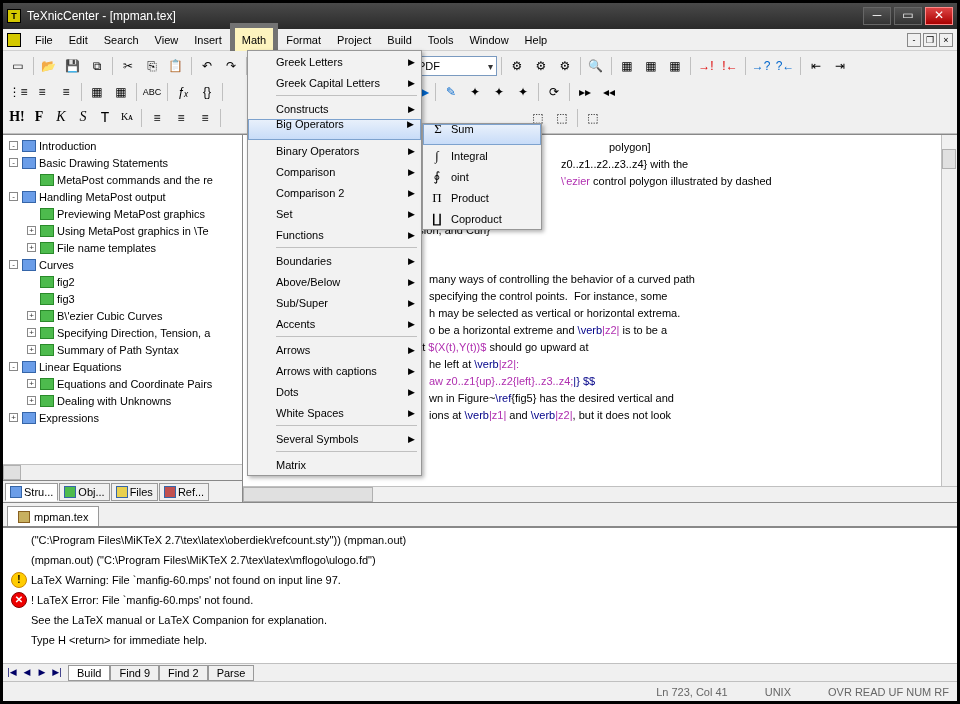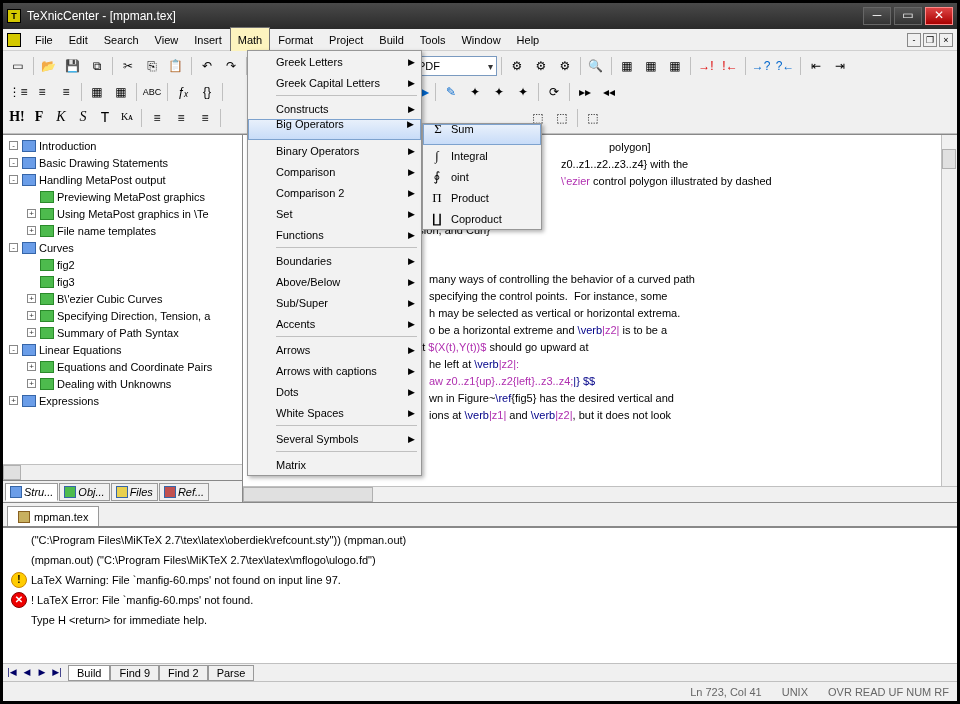--- a/index.html
+++ b/index.html
@@ -6,21 +6,21 @@
 body{background:#000;width:960px;height:704px;overflow:hidden;position:relative;}
 .window{position:absolute;left:2px;top:2px;right:2px;bottom:2px;background:#f0f0f0;border:1px solid #000;display:flex;flex-direction:column;}
 .titlebar{height:26px;background:linear-gradient(#4a4a4a,#2a2a2a);display:flex;align-items:center;padding:0 4px;color:#fff;}
 .titlebar .icon{width:14px;height:14px;background:#d4c800;border:1px solid #000;margin-right:6px;display:flex;align-items:center;justify-content:center;font-weight:bold;color:#000;font-size:9px;}
 .titlebar .title{flex:1;font-size:12px;}
 .winbtns{display:flex;gap:3px;}
 .winbtn{width:28px;height:18px;background:linear-gradient(#555,#333);border:1px solid #666;color:#fff;text-align:center;line-height:14px;font-size:12px;}
 .winbtn.close{background:linear-gradient(#d44,#a00);border-color:#f88;}
 .menubar{height:22px;background:#f0f0f0;display:flex;align-items:center;padding:0 4px;border-bottom:1px solid #d0d0d0;}
 .menubar .mi{padding:11px 8px;cursor:default;}
-.menubar .mi.open{background:#fdf4bf;border:1px solid #737373;padding:6px 7px;}
+.menubar .mi.open{background:#fdf4bf;border:5px solid #737373;padding:6px 7px;}
 .menubar .mdibtns{margin-left:auto;display:flex;gap:2px;}
 .mdibtn{width:14px;height:14px;border:1px solid #888;background:#f0f0f0;font-size:9px;text-align:center;line-height:12px;}
 .toolbars{background:#f0f0f0;padding:2px 4px;border-bottom:1px solid #c0c0c0;}
 .tbrow{display:flex;align-items:center;height:26px;gap:2px;}
 .tbtn{width:22px;height:22px;border:1px solid transparent;display:flex;align-items:center;justify-content:center;font-size:12px;}
 .tsep{width:1px;height:18px;background:#c0c0c0;margin:0 2px;}
 .combo{height:20px;border:1px solid #7a9ac0;background:#fff;padding:0 18px 0 4px;line-height:18px;position:relative;font-size:11px;}
 .combo::after{content:"▾";position:absolute;right:3px;top:1px;font-size:10px;color:#333;}
 .tb2{display:flex;align-items:center;height:26px;gap:2px;}
 .fmtbtn{width:20px;height:20px;font-family:"Times New Roman",serif;font-size:14px;text-align:center;line-height:18px;font-style:italic;}
@@ -30,21 +30,21 @@
 .left{width:240px;background:#fff;border-right:1px solid #888;display:flex;flex-direction:column;}
 .tree{flex:1;overflow:auto;padding:2px;font-size:11px;}
 .tnode{display:flex;align-items:center;height:17px;white-space:nowrap;padding-left:4px;}
 .tbox{width:9px;height:9px;border:1px solid #888;font-size:8px;line-height:7px;text-align:center;margin-right:4px;color:#333;}
 .tspace{width:9px;margin-right:4px;}
 .ticon{width:14px;height:12px;background:#6a9de8;border:1px solid #3565a8;margin-right:3px;}
 .ticon.g{background:#4dbb4d;border-color:#2a8a2a;}
 .lhscroll{height:16px;background:#f0f0f0;border-top:1px solid #c0c0c0;display:flex;}
 .lhthumb{width:18px;background:#e0e0e0;border:1px solid #b0b0b0;}
 .ltabs{height:22px;background:#f0f0f0;border-top:1px solid #888;display:flex;align-items:center;padding:0 2px;gap:1px;}
-.ltab{height:18px;padding:0 4px;border:1px solid #999;background:#f0f0f0;display:flex;align-items:center;gap:2px;font-size:11px;font-style:italic;}
+.ltab{height:18px;padding:0 4px;border:1px solid #999;background:#f0f0f0;display:flex;align-items:center;gap:2px;font-size:11px;}
 .ltab.active{background:#fff;border-bottom-color:#fff;}
 .ltabicon{width:12px;height:12px;background:#6a9de8;border:1px solid #3565a8;}
 .right{flex:1;background:#fff;display:flex;flex-direction:column;position:relative;}
 .editor{flex:1;padding:4px 6px;font-family:"Courier New",monospace;font-size:13px;line-height:16px;overflow:hidden;white-space:pre;color:#000;}
 .mt{color:#b030b0;}
 .vb{color:#008;}
 .rhscroll{height:16px;background:#f0f0f0;border-top:1px solid #c0c0c0;display:flex;}
 .rhthumb{width:130px;background:#e0e0e0;border:1px solid #b0b0b0;margin-left:0;}
 .rvscroll{position:absolute;right:0;top:0;bottom:16px;width:16px;background:#f0f0f0;border-left:1px solid #c0c0c0;}
 .rvthumb{position:absolute;top:14px;width:14px;height:20px;background:#e0e0e0;border:1px solid #b0b0b0;left:0;}
@@ -56,21 +56,21 @@
 .outline{display:flex;align-items:center;height:20px;}
 .oi{width:16px;height:16px;margin-right:4px;border-radius:8px;text-align:center;line-height:14px;font-size:10px;font-weight:bold;}
 .oi.warn{background:#fc0;border:1px solid #c80;color:#000;}
 .oi.err{background:#e00;border:1px solid #800;color:#fff;}
 .outtabs{height:18px;background:#f0f0f0;border-top:1px solid #c0c0c0;display:flex;align-items:center;padding:0 2px;}
 .outnav{display:flex;gap:1px;margin-right:4px;}
 .outnavbtn{width:14px;height:14px;font-size:9px;text-align:center;line-height:12px;color:#006;}
 .outtab{height:16px;padding:0 8px;border:1px solid #999;background:#fff;font-size:11px;line-height:14px;}
 .outtab.inactive{background:#f0f0f0;}
 .status{height:20px;background:#f0f0f0;border-top:1px solid #c0c0c0;display:flex;align-items:center;padding:0 8px;font-size:11px;color:#666;}
-.status .sp{margin-left:auto;display:flex;gap:20px;}
+.status .sp{margin-left:auto;display:flex;gap:37px;}
 .dropdown{position:absolute;background:#f2f2f2;border:1px solid #979797;box-shadow:2px 2px 4px rgba(0,0,0,0.3);z-index:100;}
 .ddi{height:21px;display:flex;align-items:center;padding:0 20px 0 28px;position:relative;font-size:11px;}
 .ddi.hl{background:linear-gradient(#e8f0fb,#c8dcf8);border:1px solid #7da2ce;padding:0 19px 12px 27px;}
 .ddi .arrow{position:absolute;right:6px;font-size:9px;}
 .ddsep{height:1px;background:#c0c0c0;margin:2px 4px 2px 28px;}
 .dd1{left:247px;top:50px;width:175px;}
 .dd2{left:422px;top:123px;width:120px;}
 .ddi .sym{position:absolute;left:6px;width:16px;text-align:center;font-family:serif;font-size:13px;}
 </style>
 </head>
@@ -198,20 +198,25 @@
             <div class="tnode" style="padding-left: 4px;">
               <div class="tbox">-</div>
               <div class="ticon "></div>
               <span>Introduction</span>
             </div>
             <div class="tnode" style="padding-left: 4px;">
               <div class="tbox">-</div>
               <div class="ticon "></div>
               <span>Basic Drawing Statements</span>
             </div>
+            <div class="tnode" style="padding-left: 22px;">
+              <div class="tspace"></div>
+              <div class="ticon g"></div>
+              <span>MetaPost commands and the re</span>
+            </div>
             <div class="tnode" style="padding-left: 4px;">
               <div class="tbox">-</div>
               <div class="ticon "></div>
               <span>Handling MetaPost output</span>
             </div>
             <div class="tnode" style="padding-left: 22px;">
               <div class="tspace"></div>
               <div class="ticon g"></div>
               <span>Previewing MetaPost graphics</span>
             </div>
@@ -340,20 +345,24 @@
             <div style="width: 20px;"></div>
             <span>(mpman.out) ("C:\Program Files\MiKTeX 2.7\tex\latex\mflogo\ulogo.fd")</span>
           </div>
           <div class="outline">
             <div class="oi warn">!</div>
             <span>LaTeX Warning: File `manfig-60.mps' not found on input line 97.</span>
           </div>
           <div class="outline">
             <div class="oi err">✕</div>
             <span>! LaTeX Error: File `manfig-60.mps' not found.</span>
+          </div>
+          <div class="outline">
+            <div style="width: 20px;"></div>
+            <span>See the LaTeX manual or LaTeX Companion for explanation.</span>
           </div>
           <div class="outline">
             <div style="width: 20px;"></div>
             <span>Type  H &lt;return&gt;  for immediate help.</span>
           </div>
         </div>
 <div class="outtabs">
 <div class="outnav">
 <div class="outnavbtn">|◀</div>
 <div class="outnavbtn">◀</div>

